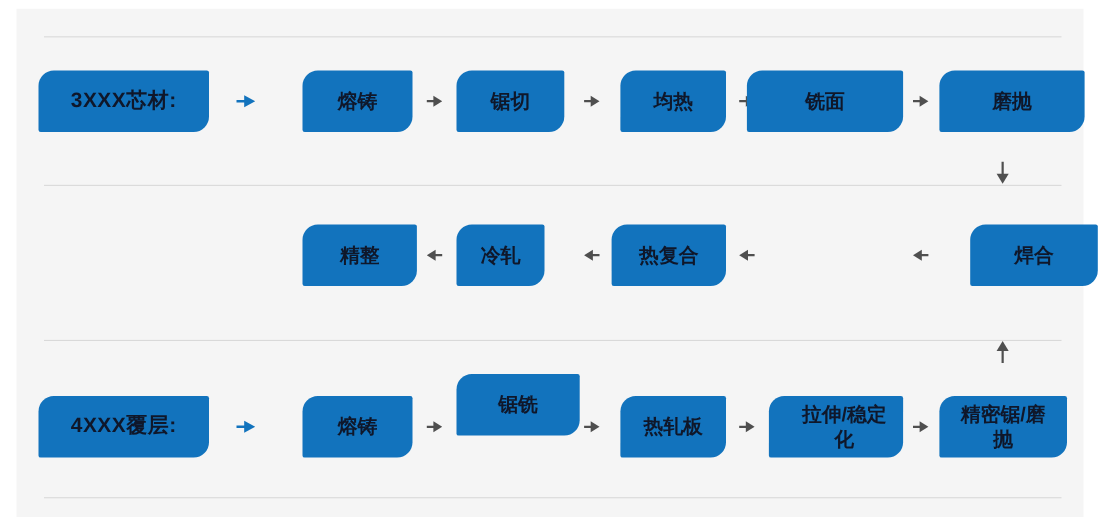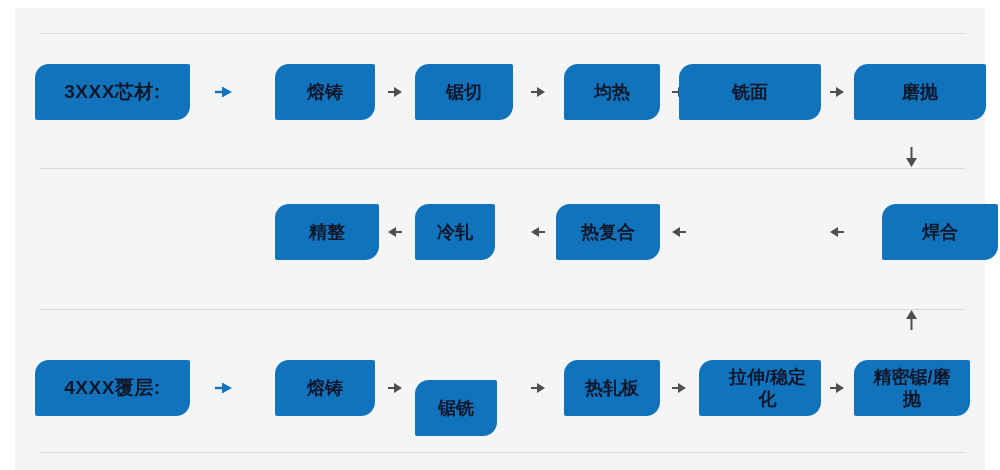--- a/index.html
+++ b/index.html
@@ -130,21 +130,21 @@
     <line x1="1" y1="7" x2="10" y2="7" stroke="#1273bd" stroke-width="2.4"></line>
     <polygon points="8,1.5 18,7 8,12.5" fill="#1273bd"></polygon>
   </svg>
 
   <div class="box" style="left:275px; top:360px; width:100px;">熔铸</div>
   <svg class="arrow" style="left:387px; top:382px;" width="16" height="12" viewBox="0 0 16 12">
     <line x1="1" y1="6" x2="8" y2="6" stroke="#4f4f4f" stroke-width="2"></line>
     <polygon points="7,1 15,6 7,11" fill="#4f4f4f"></polygon>
   </svg>
 
-  <div class="box" style="left:415px; top:380px; width:82px;">锯铣</div>
+  <div class="box" style="left:415px; top:340px; width:112px;">锯铣</div>
   <svg class="arrow" style="left:530px; top:382px;" width="16" height="12" viewBox="0 0 16 12">
     <line x1="1" y1="6" x2="8" y2="6" stroke="#4f4f4f" stroke-width="2"></line>
     <polygon points="7,1 15,6 7,11" fill="#4f4f4f"></polygon>
   </svg>
 
   <div class="box" style="left:564px; top:360px; width:96px;">热轧板</div>
   <svg class="arrow" style="left:671px; top:382px;" width="16" height="12" viewBox="0 0 16 12">
     <line x1="1" y1="6" x2="8" y2="6" stroke="#4f4f4f" stroke-width="2"></line>
     <polygon points="7,1 15,6 7,11" fill="#4f4f4f"></polygon>
   </svg>

